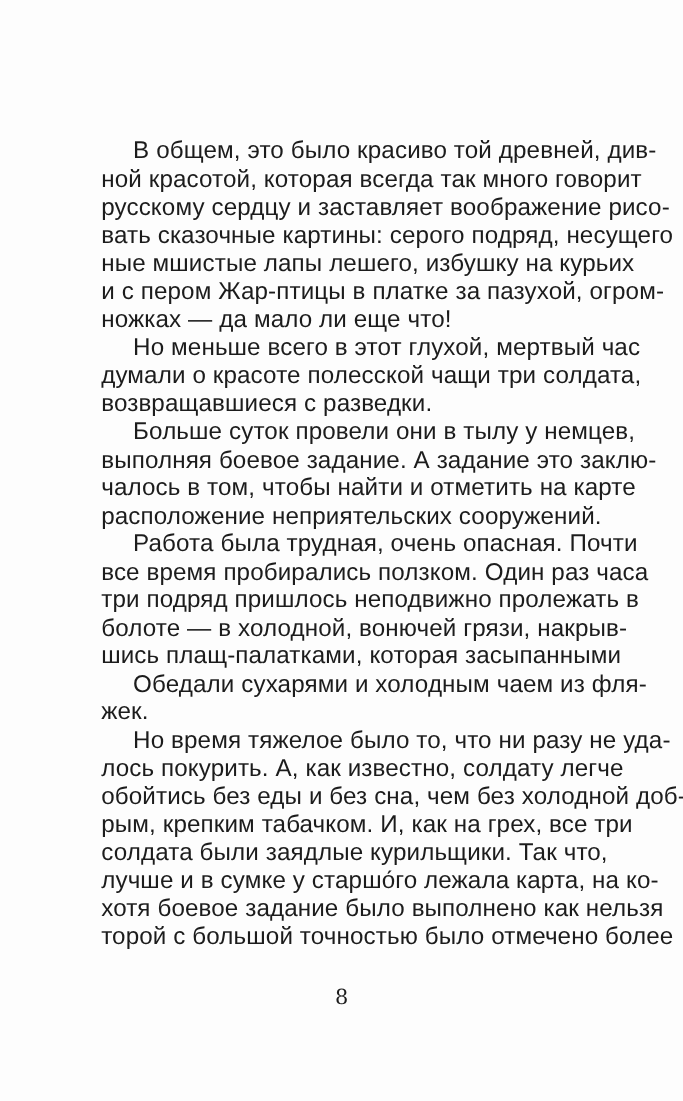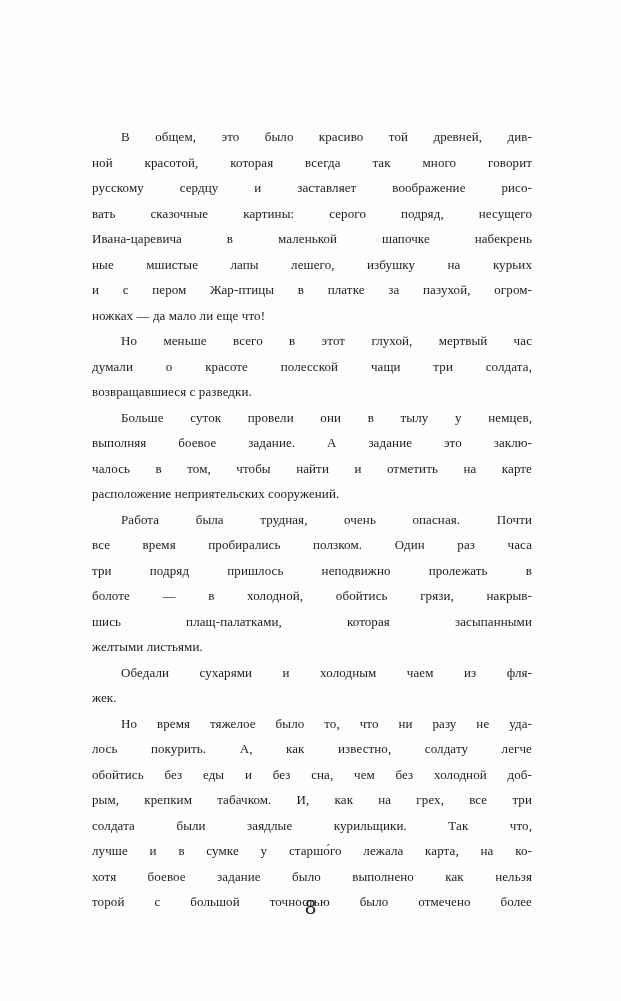--- a/index.html
+++ b/index.html
@@ -18,22 +18,22 @@
       left: 0; top: 0;
       width: 621px;
       height: 1001px;
       background: #fdfdfd;
     }
     .text-block {
       position: absolute;
       left: 92px;
       top: 124px;
       width: 440px;
-      font-family: Liberation Serif, serif;
-      font-size: 13px;
+      font-family: Liberation Sans, sans-serif;
+      font-size: 22px;
       line-height: 25.5px;
       color: #1c1c1c;
       letter-spacing: 0.1px;
     }
     .line {
       display: block;
       white-space: nowrap;
       text-align: justify;
       text-align-last: justify;
       height: 25.5px;
@@ -58,40 +58,38 @@
 </head>
 <body>
 
 <div class="page">
   <div class="text-block">
 
     <span class="line indent">В общем, это было красиво той древней, див-</span>
     <span class="line">ной красотой, которая всегда так много говорит</span>
     <span class="line">русскому сердцу и заставляет воображение рисо-</span>
     <span class="line">вать сказочные картины: серого подряд, несущего</span>
-    <span class="line">Ивана-царевича в маленькой шапочке набекрень</span>
     <span class="line">ные мшистые лапы лешего, избушку на курьих</span>
     <span class="line">и с пером Жар-птицы в платке за пазухой, огром-</span>
     <span class="line last">ножках — да мало ли еще что!</span>
 
     <span class="line indent">Но меньше всего в этот глухой, мертвый час</span>
     <span class="line">думали о красоте полесской чащи три солдата,</span>
     <span class="line last">возвращавшиеся с разведки.</span>
 
     <span class="line indent">Больше суток провели они в тылу у немцев,</span>
     <span class="line">выполняя боевое задание. А задание это заклю-</span>
     <span class="line">чалось в том, чтобы найти и отметить на карте</span>
     <span class="line last">расположение неприятельских сооружений.</span>
 
     <span class="line indent">Работа была трудная, очень опасная. Почти</span>
     <span class="line">все время пробирались ползком. Один раз часа</span>
     <span class="line">три подряд пришлось неподвижно пролежать в</span>
-    <span class="line">болоте — в холодной, обойтись грязи, накрыв-</span>
+    <span class="line">болоте — в холодной, вонючей грязи, накрыв-</span>
     <span class="line">шись плащ-палатками, которая засыпанными</span>
-    <span class="line last">желтыми листьями.</span>
 
     <span class="line indent">Обедали сухарями и холодным чаем из фля-</span>
     <span class="line last">жек.</span>
 
     <span class="line indent">Но время тяжелое было то, что ни разу не уда-</span>
     <span class="line">лось покурить. А, как известно, солдату легче</span>
     <span class="line">обойтись без еды и без сна, чем без холодной доб-</span>
     <span class="line">рым, крепким табачком. И, как на грех, все три</span>
     <span class="line">солдата были заядлые курильщики. Так что,</span>
     <span class="line">лучше и в сумке у старшо́го лежала карта, на ко-</span>

